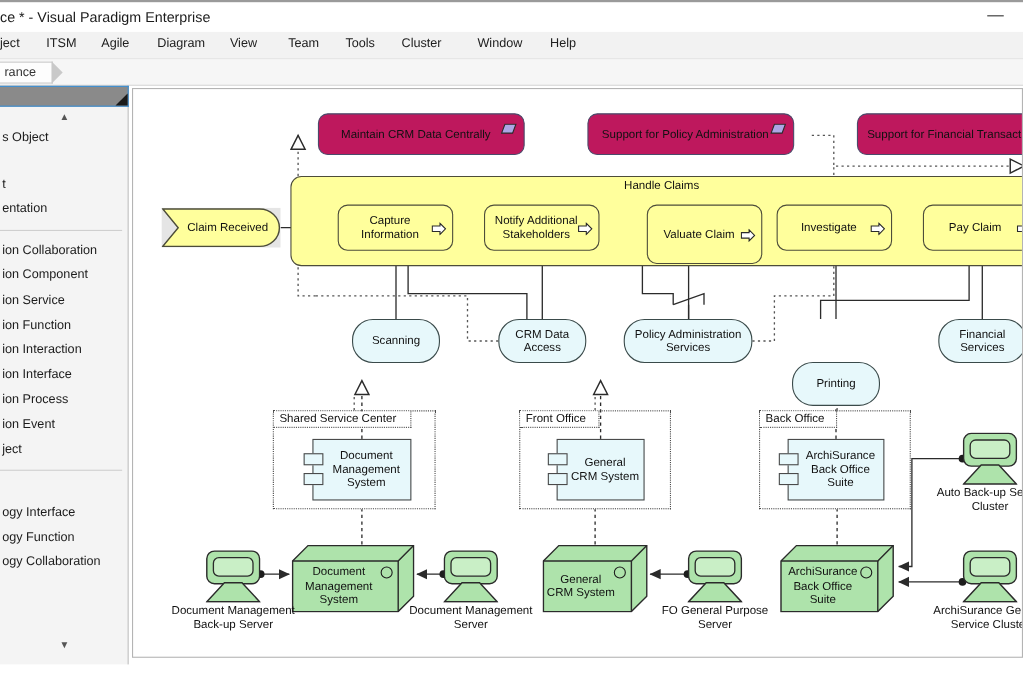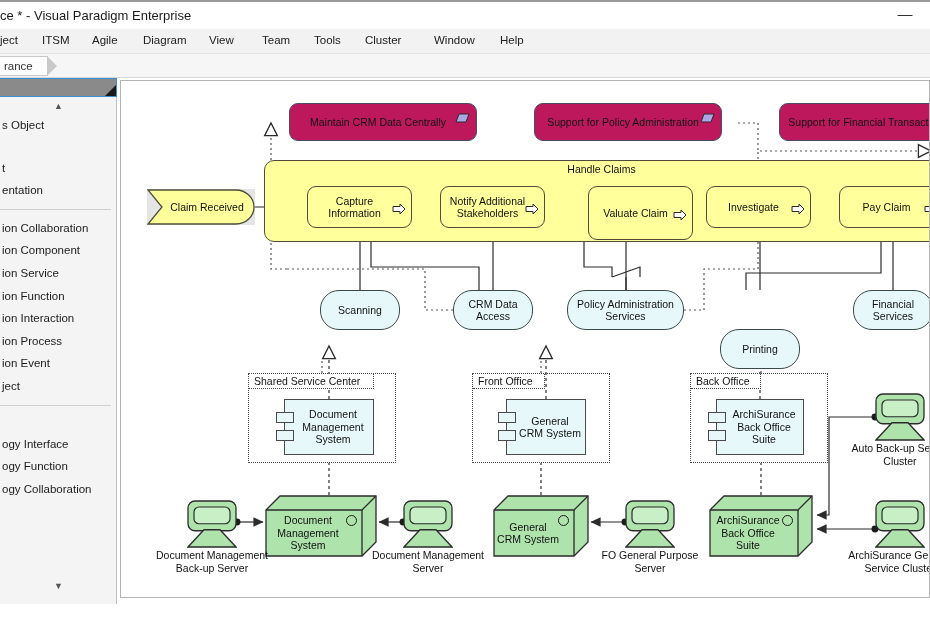--- a/index.html
+++ b/index.html
@@ -206,20 +206,21 @@
         <div class="pal-row">s Object</div>
         <div class="pal-gap"></div>
         <div class="pal-row">t</div>
         <div class="pal-row">entation</div>
         <div class="pal-sep"></div>
         <div class="pal-row">ion Collaboration</div>
         <div class="pal-row">ion Component</div>
         <div class="pal-row">ion Service</div>
         <div class="pal-row">ion Function</div>
         <div class="pal-row">ion Interaction</div>
+        <div class="pal-row">ion Interface</div>
         <div class="pal-row">ion Process</div>
         <div class="pal-row">ion Event</div>
         <div class="pal-row">ject</div>
         <div class="pal-sep"></div>
         <div class="pal-gap"></div>
         <div class="pal-row">ogy Interface</div>
         <div class="pal-row">ogy Function</div>
         <div class="pal-row">ogy Collaboration</div>
       </div>
     <div class="pal-scroll-down">▼</div>

